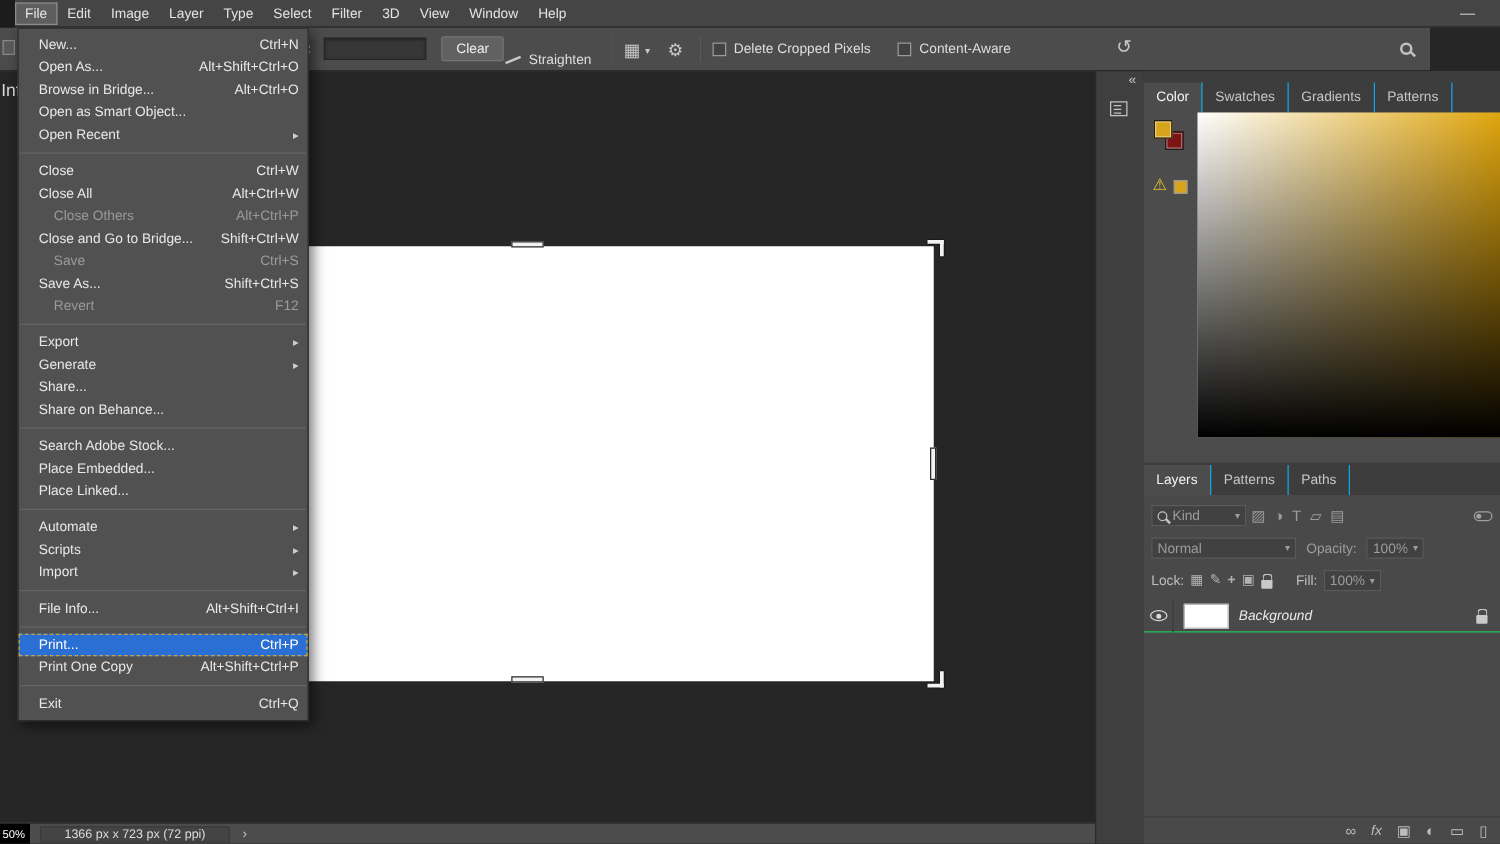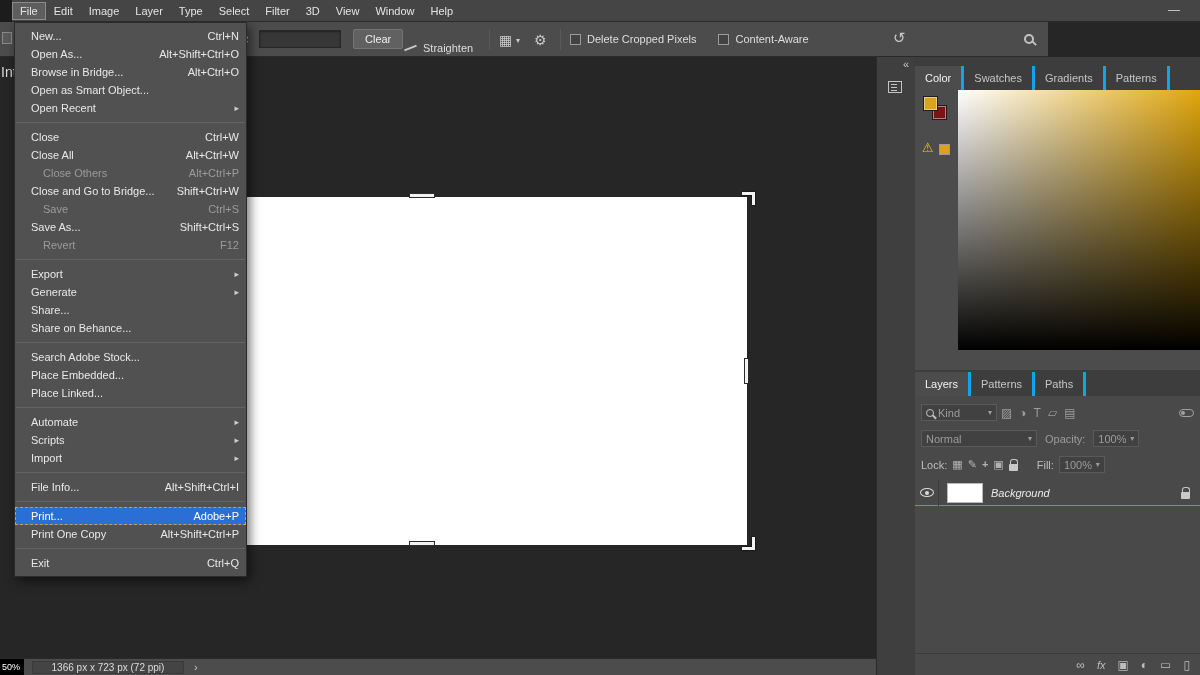--- a/index.html
+++ b/index.html
@@ -13,21 +13,21 @@
   
   #menubar { position:absolute; left:0; top:0; width:1200px; height:22px;
     background:#454545; border-bottom:1px solid #2a2a2a; display:flex; align-items:center; z-index:60; }
   #app-icon-area { width:12px; height:22px; background:#1c1c1c; }
   #menubar-items { display:flex; align-items:center; height:22px; }
   .menubar-item { padding:3px 8px; color:#e4e4e4; cursor:default; }
   .menubar-item.active { background:#5e5e5e; border:1px solid #8b8b8b; padding:2px 7px; }
   #minimize-button { position:absolute; right:14px; top:1px; color:#cfcfcf; font-size:12px; padding:2px 6px; }
 
   
-  #optionsbar { position:absolute; left:0; top:22px; width:1048px; height:35px;
+  #optionsbar { position:absolute; left:0; top:22px; width:1144px; height:35px;
     background:#4c4c4c; border-bottom:1px solid #2a2a2a; z-index:20; }
   .ob { position:absolute; }
   .ob-icon { color:#c8c8c8; font-size:14px; line-height:14px; }
   #tool-preset-icon { left:2px; top:10px; width:10px; height:12px; border:1px solid #8a8a8a; background:#5a5a5a; }
   #swap-icon { left:237px; top:10px; }
   #ratio-input { left:259px; top:8px; width:82px; height:18px; background:#373737;
     border:1px solid #272727; box-shadow:inset 0 1px 2px rgba(0,0,0,.4); }
   #clear-button { left:353px; top:7px; height:20px; padding:3px 11px; background:#616161;
     border:1px solid #747474; border-radius:2px; color:#f0f0f0; }
   #straighten-group { left:404px; top:20px; display:flex; align-items:center; gap:6px; color:#dedede; }
@@ -76,21 +76,21 @@
     background:#3f3f3f; border-left:1px solid #2a2a2a; }
   #collapse-chevrons { position:absolute; right:6px; top:1px; color:#c8c8c8; font-size:11px; }
   .mini-panel-icon { position:absolute; left:11px; top:24px; width:14px; height:12px; border:1px solid #c4c4c4; }
   .mini-panel-icon::before { content:""; position:absolute; left:2px; top:2px; width:6px; height:1px;
     background:#c4c4c4; box-shadow:0 3px 0 #c4c4c4, 0 6px 0 #c4c4c4; }
 
   
   #right-panel { position:absolute; left:915px; top:57px; width:285px; height:618px; background:#4c4c4c; }
   .tabbar { background:#3d3d3d; display:flex; align-items:flex-end; }
   #color-tabbar { height:33px; }
-  .tab { height:24px; line-height:24px; padding:0 10px; color:#c6c6c6; border-right:3px solid #0ea5e9; cursor:default; }
+  .tab { height:24px; line-height:24px; padding:0 10px; color:#c6c6c6; border-right:1px solid #0ea5e9; cursor:default; }
   .tab.active { background:#4c4c4c; color:#f2f2f2; }
   #color-body { position:relative; height:280px; background:#4c4c4c; }
   #fg-swatch { position:absolute; left:8px; top:6px; width:15px; height:15px;
     border:1px solid #1e1e1e; box-shadow:inset 0 0 0 1px rgba(255,255,255,.45); z-index:2; }
   #bg-swatch { position:absolute; left:17px; top:15px; width:15px; height:15px;
     border:1px solid #1e1e1e; box-shadow:inset 0 0 0 1px rgba(255,255,255,.45); z-index:1; }
   #gamut-warning-icon { position:absolute; left:7px; top:50px; color:#e5c227; font-size:13px; }
   #gamut-swatch { position:absolute; left:24px; top:54px; width:11px; height:11px; border:1px solid #9a9a9a; }
   #color-field { position:absolute; left:43px; top:0; width:242px; height:260px; }
   #layers-tabbar { position:absolute; left:0; top:313px; width:285px; height:26px; }
@@ -293,21 +293,21 @@
       <span class="menu-arrow">▸</span>
     </div>
     <div class="menu-sep"></div>
     <div class="menu-row">
       <span class="menu-label">File Info...</span>
       <span class="menu-shortcut">Alt+Shift+Ctrl+I</span>
     </div>
     <div class="menu-sep"></div>
     <div class="menu-row highlighted">
       <span class="menu-label">Print...</span>
-      <span class="menu-shortcut">Adobe+P</span>
+      <span class="menu-shortcut">Ctrl+P</span>
     </div>
     <div class="menu-row">
       <span class="menu-label">Print One Copy</span>
       <span class="menu-shortcut">Alt+Shift+Ctrl+P</span>
     </div>
     <div class="menu-sep"></div>
     <div class="menu-row">
       <span class="menu-label">Exit</span>
       <span class="menu-shortcut">Ctrl+Q</span>
     </div>

